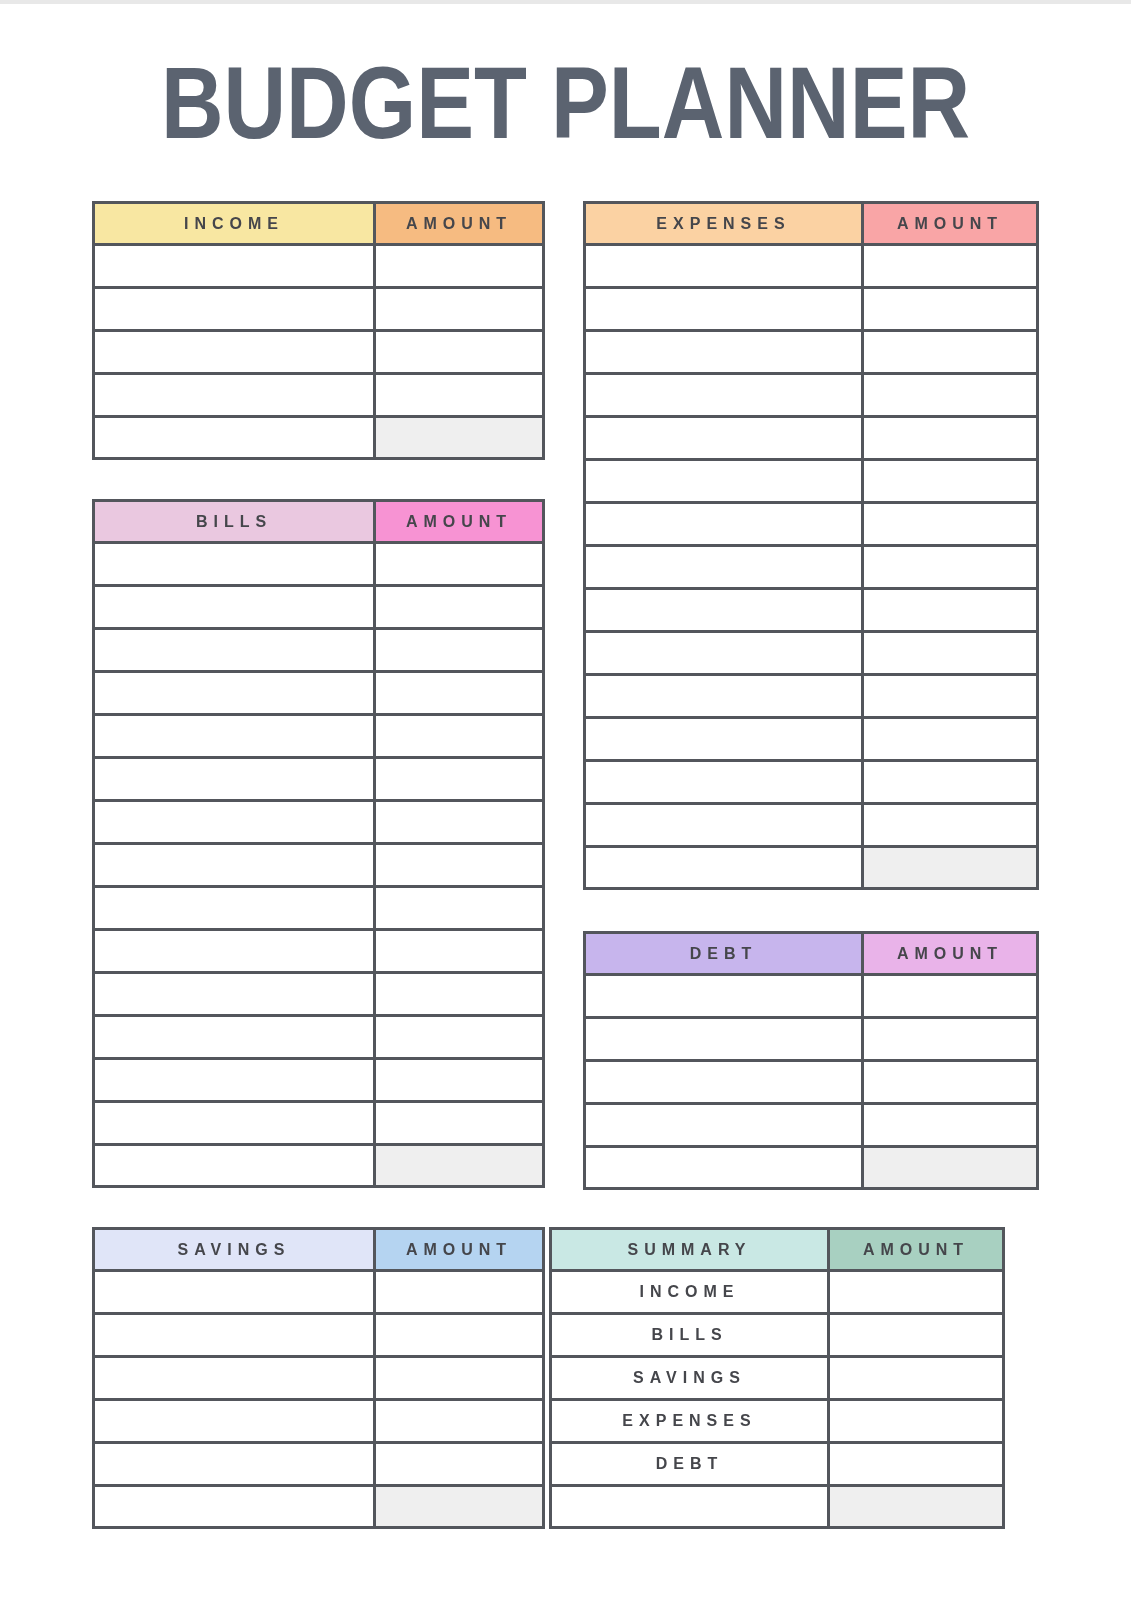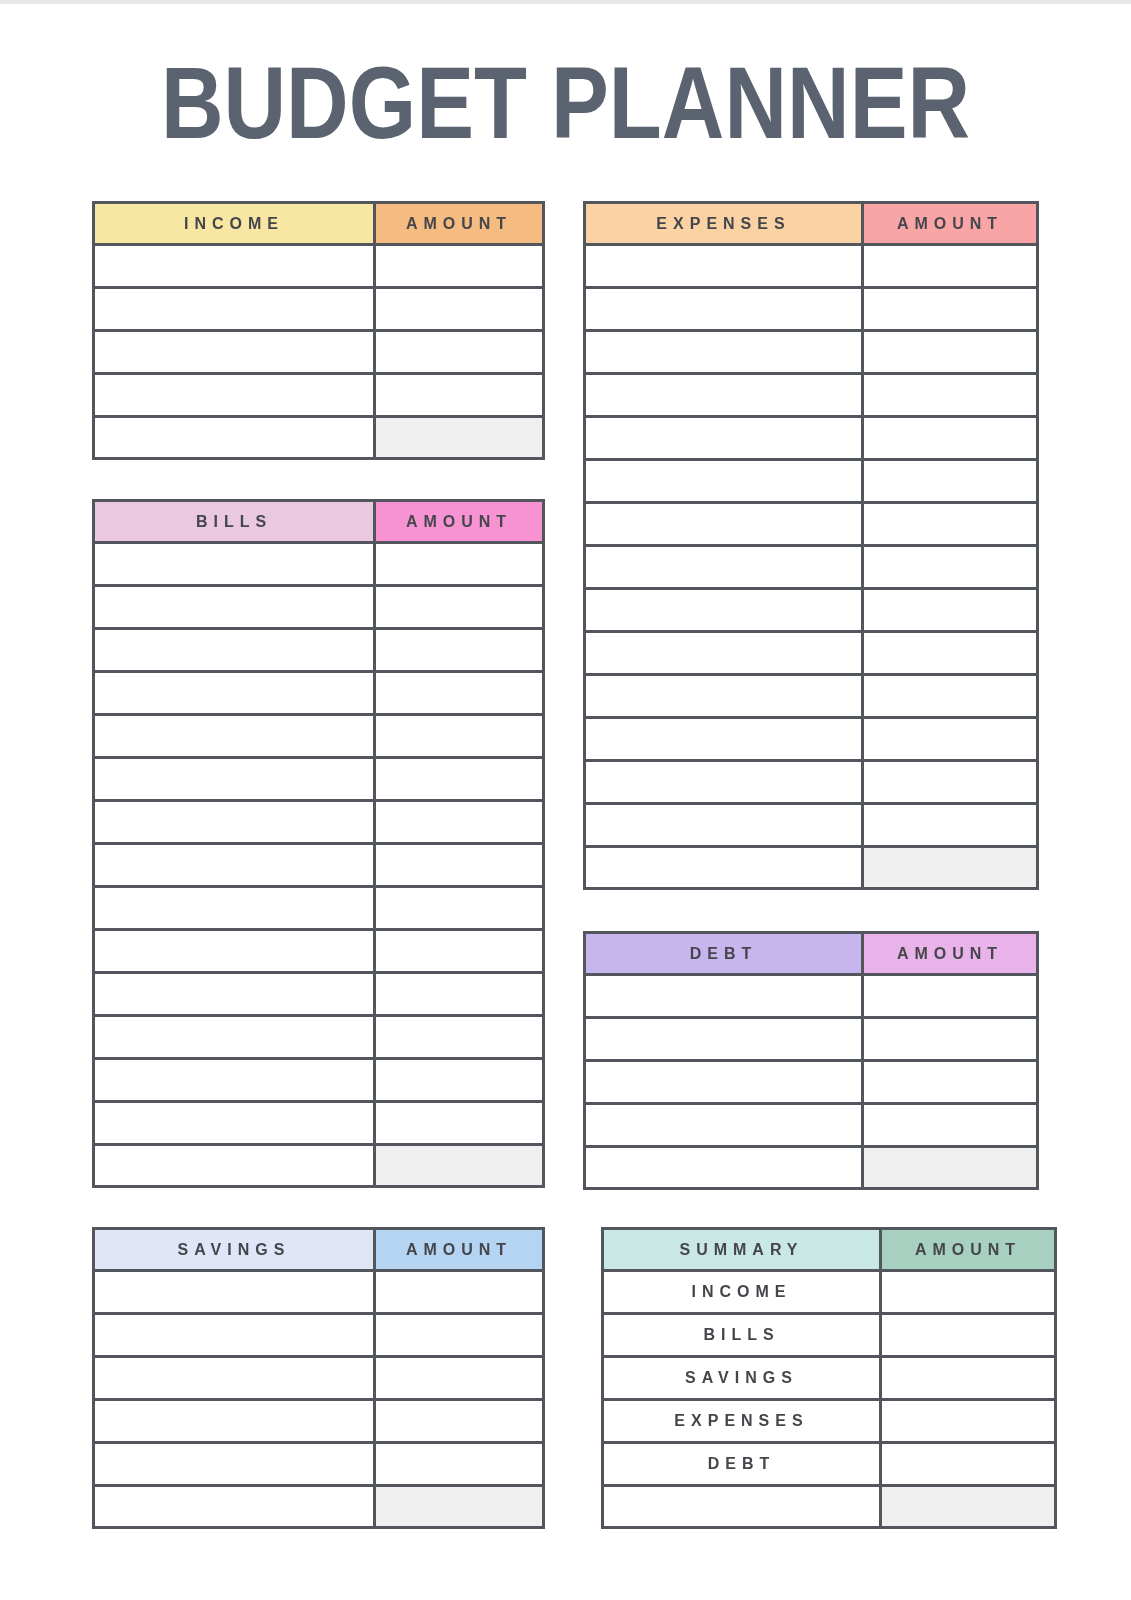--- a/index.html
+++ b/index.html
@@ -69,21 +69,21 @@
   }
   td.total-cell{
     background:var(--total-bg);
   }
   
   #t-income  {left:92px;  top:197px; width:450px;}
   #t-bills   {left:92px;  top:495px; width:450px;}
   #t-savings {left:92px;  top:1223px;width:450px;}
   #t-expenses{left:583px; top:197px; width:453px;}
   #t-debt    {left:583px; top:927px; width:453px;}
-  #t-summary {left:601px; top:1223px;width:453px;}
+  #t-summary {left:549px; top:1223px;width:453px;}
   col.left-label{width:281px;}  col.left-amount{width:169px;}
   col.right-label{width:278px;} col.right-amount{width:175px;}
 </style>
 </head>
 <body>
 
 <div class="page">
 
   <h1 class="title">BUDGET PLANNER</h1>
 

